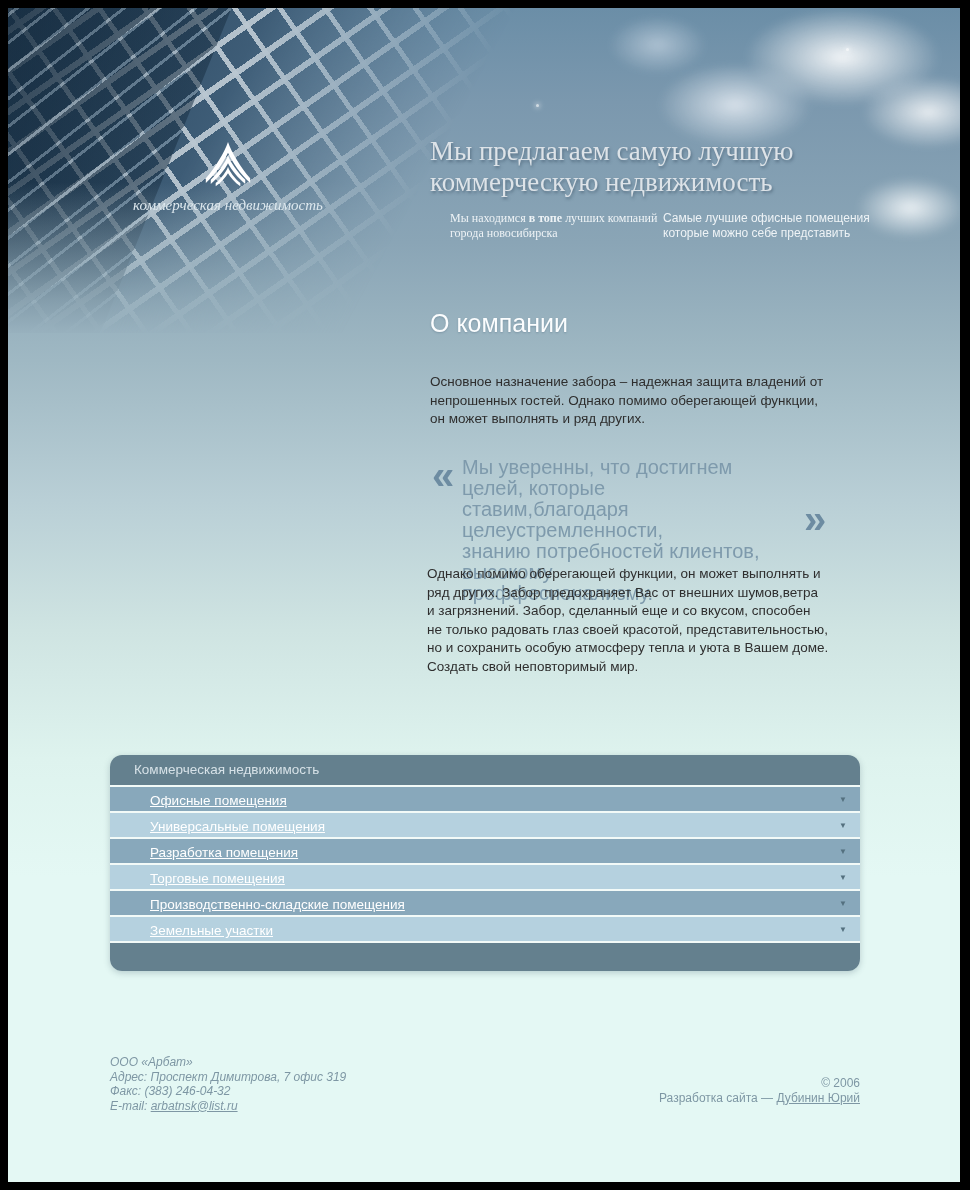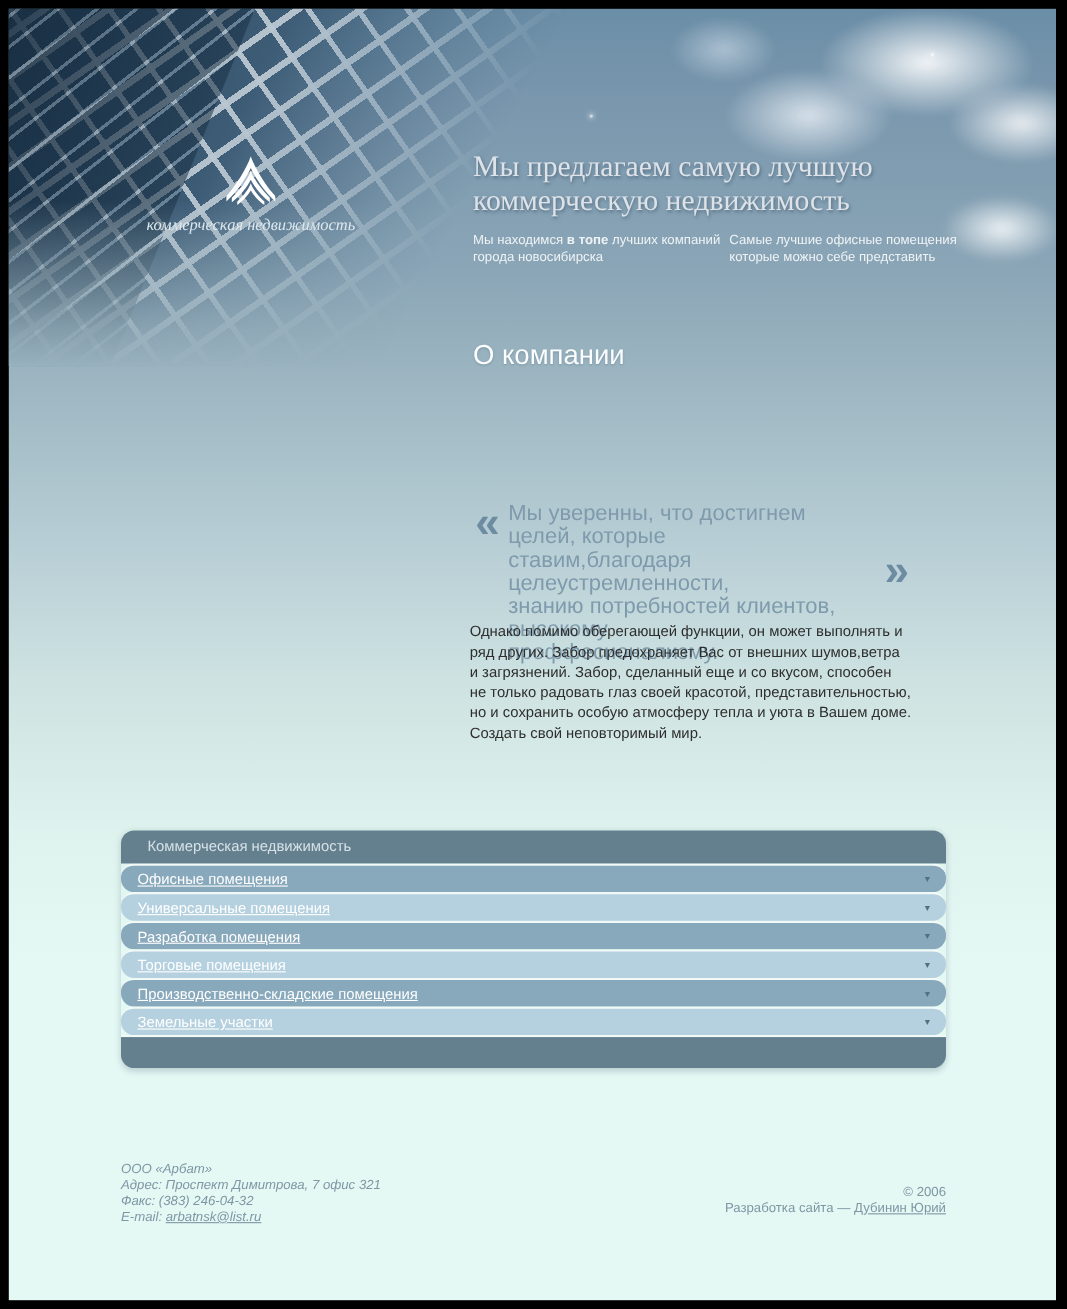--- a/index.html
+++ b/index.html
@@ -66,21 +66,21 @@
     font-family:"Liberation Serif", serif; color:#dde8ee; }
 
   
   .headline {
     position:absolute; left:422px; top:128px; white-space:pre-line;
     font-size:27px; line-height:31px; color:#dde3e8; font-weight:400;
     text-shadow:1px 2px 3px rgba(44,66,86,0.5); z-index:3;font-family:Liberation Serif, serif;
   }
   .hero-note { position:absolute; top:203px; font-size:12px; line-height:15px;
     color:#eef3f6; white-space:pre-line; z-index:3; }
-  .note-left { left:422px; width:238px; }
+  .note-left { left:442px; width:238px;font-family:Liberation Serif, serif; }
   .note-right { left:655px; width:212px; }
   .note-bold { font-weight:bold; }
 
   
   .about-title { position:absolute; left:422px; top:301px; font-size:25px; font-weight:400;
     color:#fbfdfe; text-shadow:0 1px 2px rgba(70,95,115,0.35); }
   .body-text { position:absolute; white-space:pre-line; color:#2e2e2e;
     font-size:13.5px; line-height:18.5px; }
   .para-1 { left:422px; top:365px; width:452px; }
   .para-2 { left:419px; top:557px; width:468px; }
@@ -92,22 +92,22 @@
   .quote-text { position:absolute; left:32px; top:2px; width:332px; white-space:pre-line;
     font-size:20px; line-height:21px; color:#7e9aac; }
 
   
   .menu { position:absolute; left:102px; top:747px; width:750px;
     box-shadow:0 2px 6px rgba(50,80,95,0.25); border-radius:12px; }
   .menu-bar { height:30px; background:#64808e; }
   .menu-bar.top { border-radius:12px 12px 0 0; line-height:30px; padding-left:24px;
     font-size:13.5px; color:#d6e1e7; }
   .menu-bar.bottom { border-radius:0 0 12px 12px; border-top:2px solid #f2faf8; }
-  .menu-row { position:relative; height:26px; line-height:26px; padding-left:15px;
-    border-top:2px solid #f2faf8; cursor:pointer;border-radius:12px; }
+  .menu-row { position:relative; height:26px; line-height:26px; padding-left:40px;
+    border-top:2px solid #f2faf8; cursor:pointer; }
   .menu-row.dark { background:#88a8bb; }
   .menu-row.light { background:#b5d1df; }
   .menu-link { font-size:13.5px; color:#ffffff; text-decoration:underline; cursor:pointer; }
   .menu-arrow { position:absolute; right:13px; top:0; font-size:8px; color:#54707f; line-height:26px; }
 
   
   .footer-left { position:absolute; left:102px; top:1047px; font-size:12px;
     line-height:14.5px; color:#7e97a4;font-style:italic; }
   .footer-right { position:absolute; left:552px; top:1068px; width:300px;
     text-align:right; font-size:12px; line-height:15px; color:#7e97a4; }
@@ -144,20 +144,23 @@
 
     <div class="hero-note note-left"><span>Мы находимся </span><span class="note-bold">в топе</span><span> лучших компаний
 города новосибирска</span></div>
 
     <div class="hero-note note-right">Самые лучшие офисные помещения
 которые можно себе представить</div>
   </div>
 
   <h1 class="about-title">О компании</h1>
 
+  <p class="body-text para-1">Основное назначение забора – надежная защита владений от
+непрошенных гостей. Однако помимо оберегающей функции,
+он может выполнять и ряд других.</p>
 
   <div class="quote-block">
     <span class="quote-mark quote-open">«</span>
     <span class="quote-text">Мы уверенны, что достигнем целей, которые
 ставим,благодаря целеустремленности,
 знанию потребностей клиентов, высокому
 проффесионализму.</span>
     <span class="quote-mark quote-close">»</span>
   </div>
 
@@ -194,21 +197,21 @@
     <div class="menu-row light">
       <span class="menu-link">Земельные участки</span>
       <span class="menu-arrow">▼</span>
     </div>
 
     <div class="menu-bar bottom"></div>
   </div>
 
   <div class="footer-left">
     <div>ООО «Арбат»</div>
-    <div>Адрес: Проспект Димитрова, 7 офис 321</div>
+    <div>Адрес: Проспект Димитрова, 7 офис 319</div>
     <div>Факс: (383) 246-04-32</div>
     <div><span>E-mail: </span><span class="footer-link">arbatnsk@list.ru</span></div>
   </div>
 
   <div class="footer-right">
     <div>© 2006</div>
     <div><span>Разработка сайта — </span><span class="footer-link">Дубинин Юрий</span></div>
   </div>
 
 </div>

